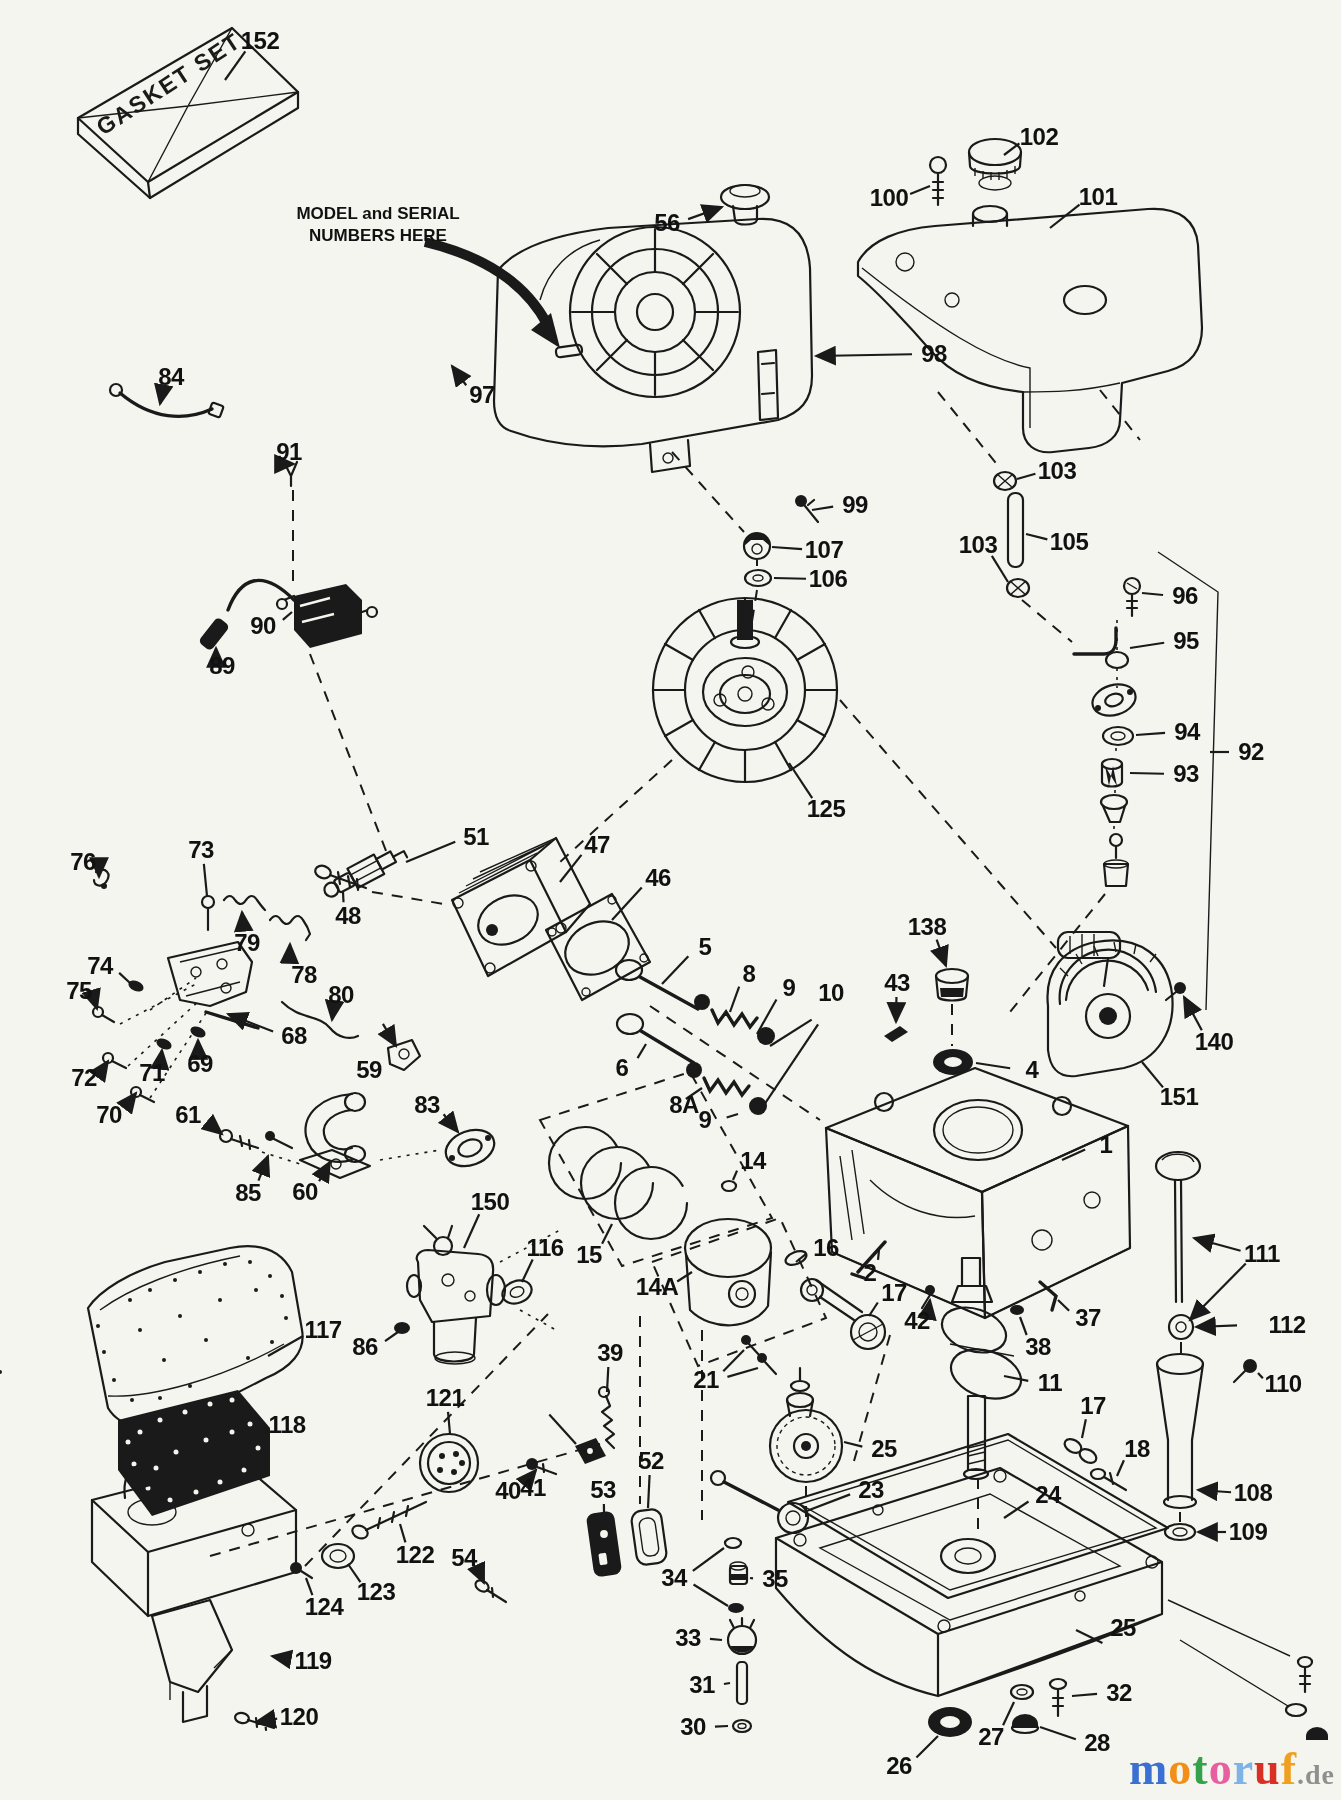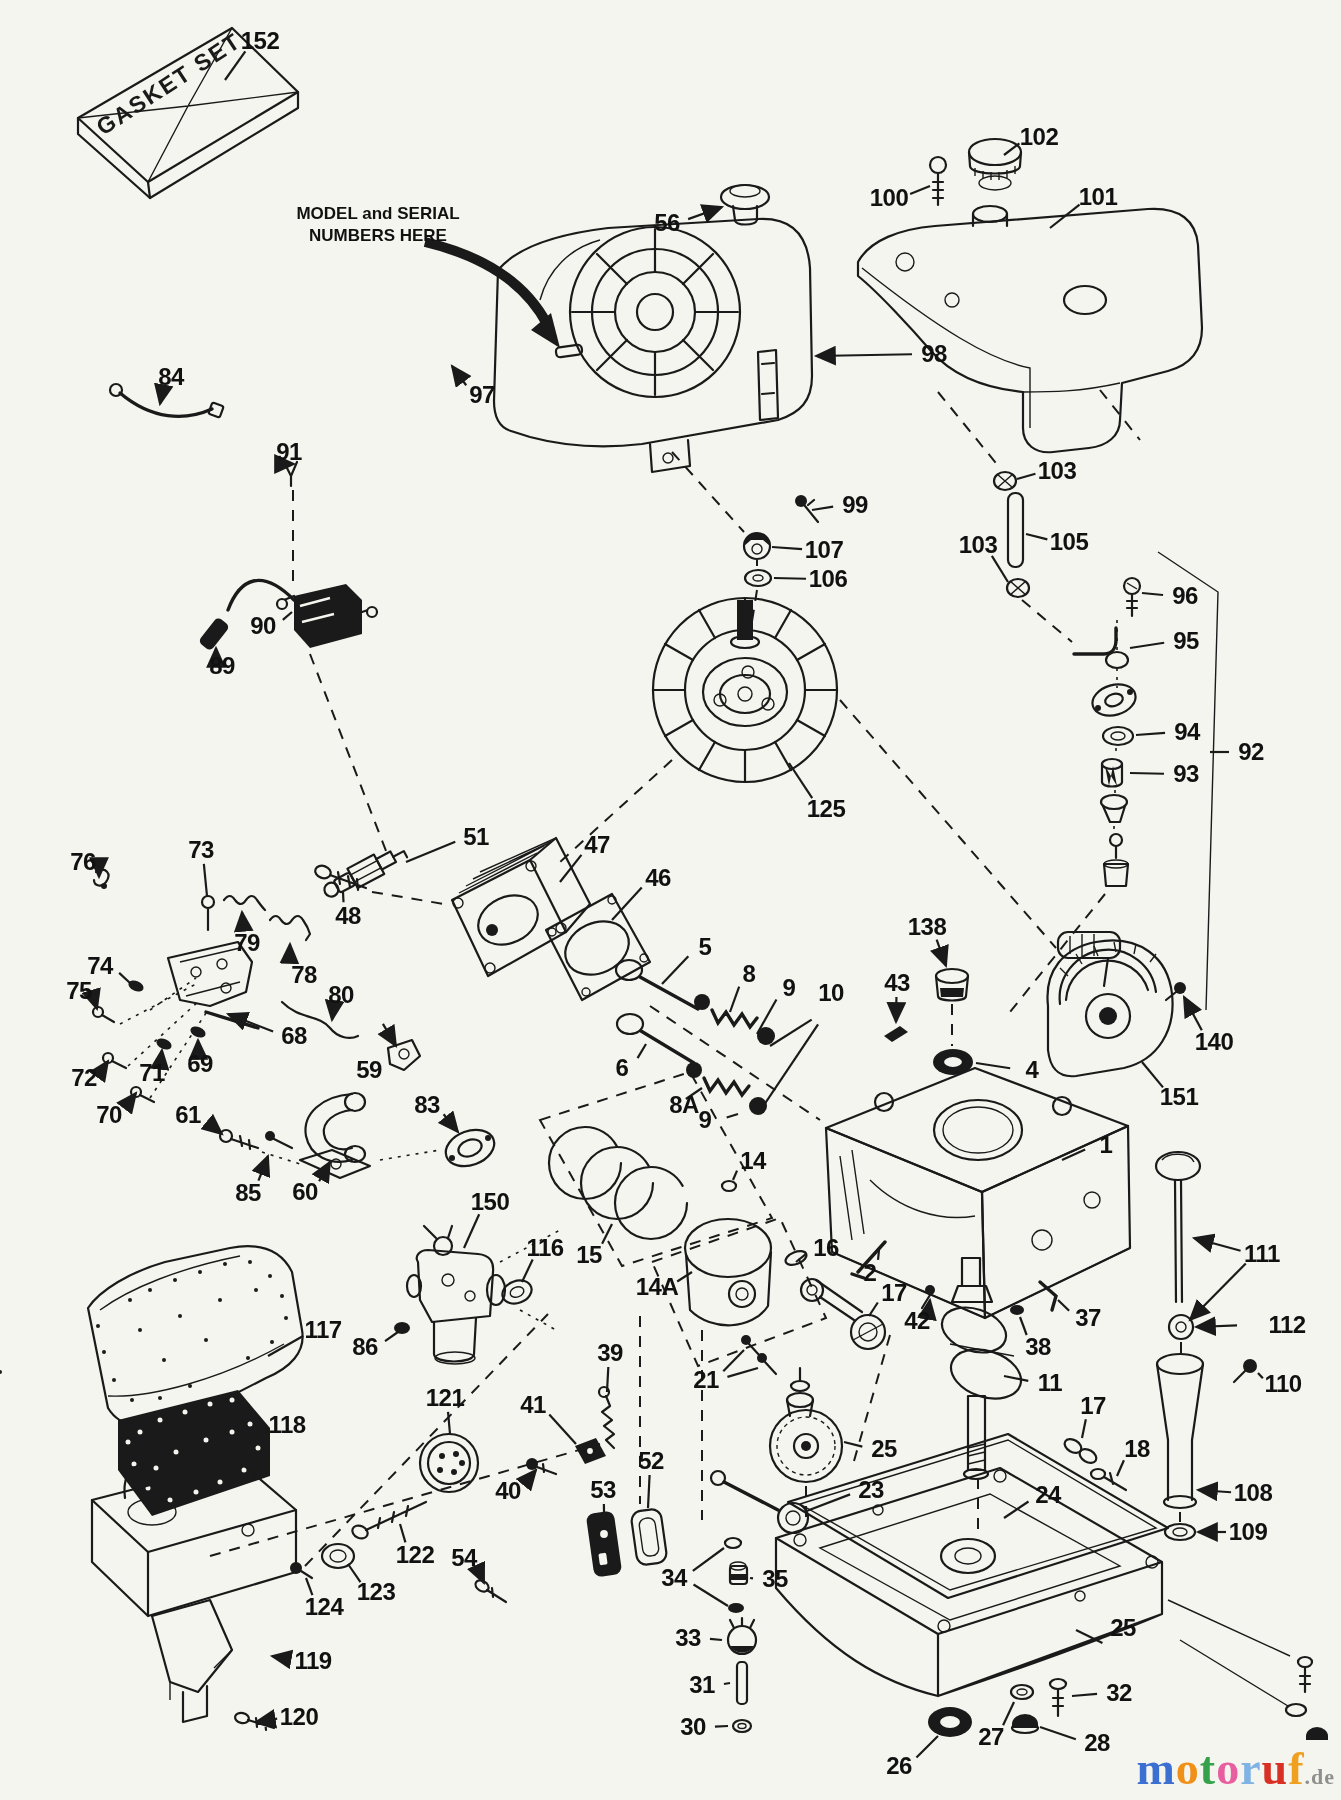--- a/index.html
+++ b/index.html
@@ -11,21 +11,21 @@
   .thk{stroke:#1a1a1a;stroke-width:3.4;fill:none;stroke-linecap:round;}
   .fl{fill:#1a1a1a;stroke:none;}
   .wf{fill:#f5f5ef;stroke:#1a1a1a;stroke-width:2.2;}
   .dsh{stroke:#1a1a1a;stroke-width:2;fill:none;stroke-dasharray:11 9;}
   .dot{stroke:#1a1a1a;stroke-width:1.6;fill:none;stroke-dasharray:3 6;}
   .leader{stroke:#1a1a1a;stroke-width:2.2;}
   .part-label{position:absolute;transform:translate(-50%,-50%);font-weight:700;font-size:24px;color:#111;letter-spacing:-0.5px;white-space:nowrap;}
   .env-text{font-family:"Liberation Sans",sans-serif;font-weight:700;font-size:23px;letter-spacing:2px;fill:#1a1a1a;}
   .model-note{position:absolute;left:288px;top:203px;width:180px;text-align:center;font-weight:700;font-size:17px;line-height:22px;color:#111;}
   .watermark{position:absolute;right:6px;bottom:5px;font-family:"Liberation Serif",serif;font-weight:700;font-size:46px;letter-spacing:1px;}
-  .watermark .suffix{font-size:22px;}
+  .watermark .suffix{font-size:28px;}
 </style>
 </head>
 <body>
 
 <div class="stage" style="background: rgb(245, 245, 239);">
 
 <svg width="1341" height="1800" viewBox="0 0 1341 1800">
   <defs>
     <marker id="ah" markerWidth="11" markerHeight="9" refX="9" refY="4.5" orient="auto">
       <path d="M0,0 L10,4.5 L0,9 Z" fill="#1a1a1a"></path>
@@ -747,21 +747,21 @@
       <div class="part-label" style="left: 674px; top: 1578px;">34</div>
       <div class="part-label" style="left: 775px; top: 1579px;">35</div>
       <div class="part-label" style="left: 884px; top: 1449px;">25</div>
       <div class="part-label" style="left: 871px; top: 1490px;">23</div>
       <div class="part-label" style="left: 706px; top: 1380px;">21</div>
       <div class="part-label" style="left: 490px; top: 1202px;">150</div>
       <div class="part-label" style="left: 545px; top: 1248px;">116</div>
       <div class="part-label" style="left: 589px; top: 1255px;">15</div>
       <div class="part-label" style="left: 657px; top: 1287px;">14A</div>
       <div class="part-label" style="left: 610px; top: 1353px;">39</div>
-      <div class="part-label" style="left: 533px; top: 1405px;">41</div>
+      <div class="part-label" style="left: 533px; top: 1488px;">41</div>
       <div class="part-label" style="left: 508px; top: 1491px;">40</div>
       <div class="part-label" style="left: 603px; top: 1490px;">53</div>
       <div class="part-label" style="left: 651px; top: 1461px;">52</div>
       <div class="part-label" style="left: 464px; top: 1558px;">54</div>
       <div class="part-label" style="left: 323px; top: 1330px;">117</div>
       <div class="part-label" style="left: 365px; top: 1347px;">86</div>
       <div class="part-label" style="left: 287px; top: 1425px;">118</div>
       <div class="part-label" style="left: 445px; top: 1398px;">121</div>
       <div class="part-label" style="left: 415px; top: 1555px;">122</div>
       <div class="part-label" style="left: 376px; top: 1592px;">123</div>

